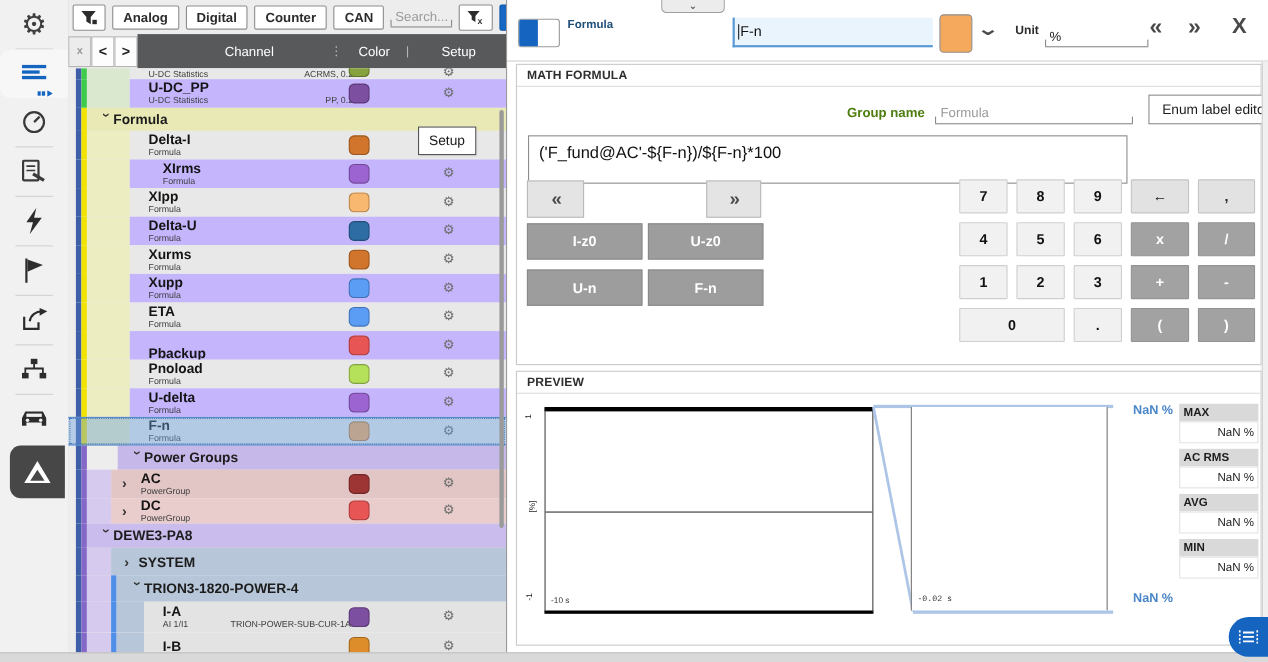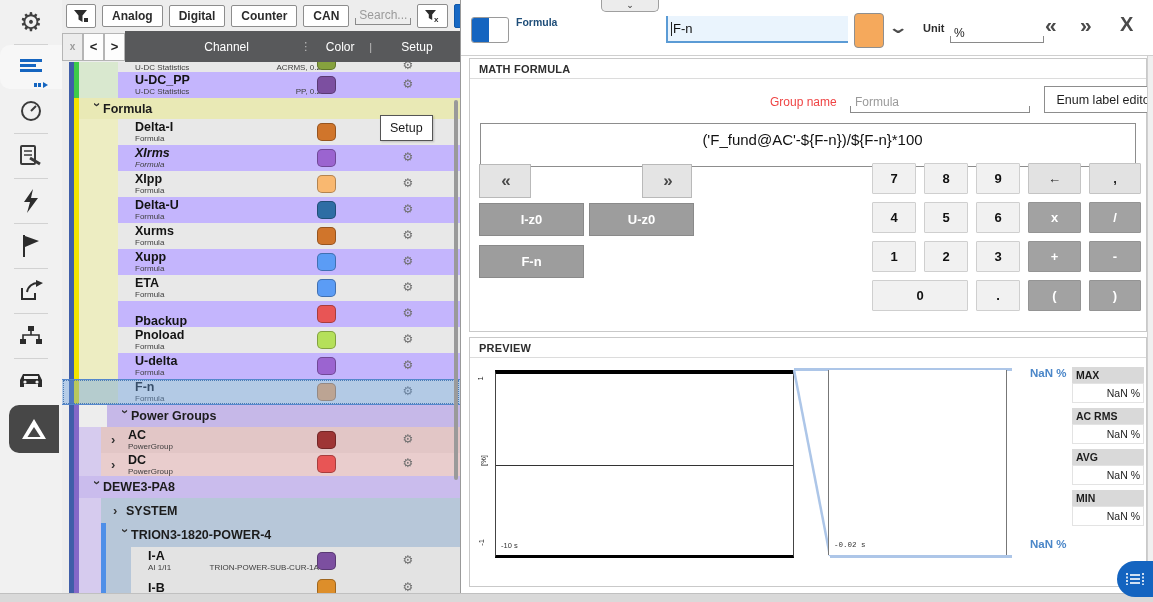--- a/index.html
+++ b/index.html
@@ -98,26 +98,26 @@
   #fx-color-dd{position:absolute;left:430px;top:17px;font-size:17px;font-weight:700;color:#4c4c4c;transform:scaleX(1.5);}
   #unit-label{position:absolute;left:462px;top:22px;font-size:11px;font-weight:700;color:#2d2d2d;}
   #unit-input{position:absolute;left:489px;top:18px;width:86px;height:22px;font-size:12px;color:#222;display:flex;align-items:flex-end;padding:0 4px 2px;}
   .navg{position:absolute;top:13px;font-size:21px;font-weight:700;color:#4a4a4a;letter-spacing:-2px;}
   #nav-prev{left:584px;} #nav-next{left:619px;} #btn-close{left:659px;font-size:20px;}
 
   .sect{position:absolute;left:8px;width:678px;border:1px solid #c9c9c9;background:#fff;box-sizing:border-box;}
   .sect-title{height:19px;border-bottom:1px solid #dcdcdc;font-size:11px;font-weight:700;color:#2e2e2e;
               display:flex;align-items:center;padding-left:9px;letter-spacing:.2px;}
   #math-box{top:58px;height:274px;}
-  #gn-label{position:absolute;left:300px;top:36px;font-size:12px;font-weight:400;color:#ef4444;}
+  #gn-label{position:absolute;left:300px;top:36px;font-size:12px;font-weight:700;color:#4d7c0f;}
   #gn-input{position:absolute;left:380px;top:30px;width:180px;height:24px;font-size:12px;color:#9a9a9a;display:flex;align-items:flex-end;padding:0 5px 3px;box-sizing:border-box;}
   #enum-btn{position:absolute;left:574px;top:27px;width:132px- ;width:132px;height:27px;background:#fff;border:1px solid #8d8d8d;
             font-size:12.5px;color:#1d1d1d;display:flex;align-items:center;justify-content:center;}
-  #formula-box{position:absolute;left:10px;top:64px;width:656px;height:44px;border:1px solid #8d8d8d;
-               font-size:15px;color:#111;padding:7px 0 0 9px;box-sizing:border-box;text-align:center;}
+  #formula-box{position:absolute;left:10px;top:64px;width:545px;height:44px;border:1px solid #8d8d8d;
+               font-size:15px;color:#111;padding:7px 0 0 9px;box-sizing:border-box;}
   .pagerbtn{position:absolute;width:50px;height:32px;background:#e4e4e4;border:1px solid #b9b9b9;
             display:flex;align-items:center;justify-content:center;font-size:17px;font-weight:700;color:#4a4a4a;letter-spacing:-2px;}
   #pg-prev{left:9px;top:105px;} #pg-next{left:172px;top:105px;width:48px;}
   #pg-label{position:absolute;left:62px;top:102px;width:108px;text-align:center;}
   #pg-count{font-size:9px;color:#2d2d2d;line-height:10px;}
   #pg-cat{font-size:15px;font-weight:700;color:#111;line-height:16px;}
   #pg-dots{display:flex;justify-content:center;gap:2px;margin-top:2px;}
   #pg-dots i{width:3px;height:3px;background:#8d8d8d;}
   #pg-dots i.on{background:#1565c0;}
   #chbtns{position:absolute;left:9px;top:144px;width:230px;display:grid;grid-template-columns:105px 105px;grid-auto-rows:33px;gap:9px 5px;}
@@ -348,21 +348,21 @@
           </div>
         </div>
         <span class="swatch" style="background: rgb(208, 117, 43); top: 4px;"></span>
         <div id="setup-tooltip">Setup</div>
       </div>
       <div class="crow v-formula ch" style="height: 26px; overflow: visible;">
         <span class="gutter"></span>
         <span class="stripe s1"></span>
         <span class="stripe s2"></span>
         <span class="indent"></span>
-        <div class="content" style="padding-left: 3px; font-style: italic;">
+        <div class="content" style="padding-left: 16px;">
           <div style="padding-left:14px;">
             <div class="nm">XIrms</div>
             <div class="sub" style="width:190px;">
               <span>Formula</span>
             </div>
           </div>
         </div>
         <span class="swatch" style="background: rgb(155, 100, 208); top: 4px;"></span>
         <span class="gearc" style="top: 5px;">⚙</span>
       </div>
@@ -650,20 +650,21 @@
     <div id="gn-input" class="uline" title="Formula">Formula</div>
     <button id="enum-btn">Enum label editor...</button>
     <div id="formula-box">('F_fund@AC'-${F-n})/${F-n}*100</div>
 
     <div id="pg-prev" class="pagerbtn">«</div>
     <div id="pg-next" class="pagerbtn">»</div>
 
     <div id="chbtns">
         <button class="chbtn">I-z0</button>
         <button class="chbtn">U-z0</button>
+        <button class="chbtn">U-n</button>
         <button class="chbtn">F-n</button>
       </div>
     <div id="numpad">
         <button class="key num">7</button>
         <button class="key num">8</button>
         <button class="key num">9</button>
         <button class="key light">←</button>
         <button class="key light">,</button>
         <button class="key num">4</button>
         <button class="key num">5</button>

